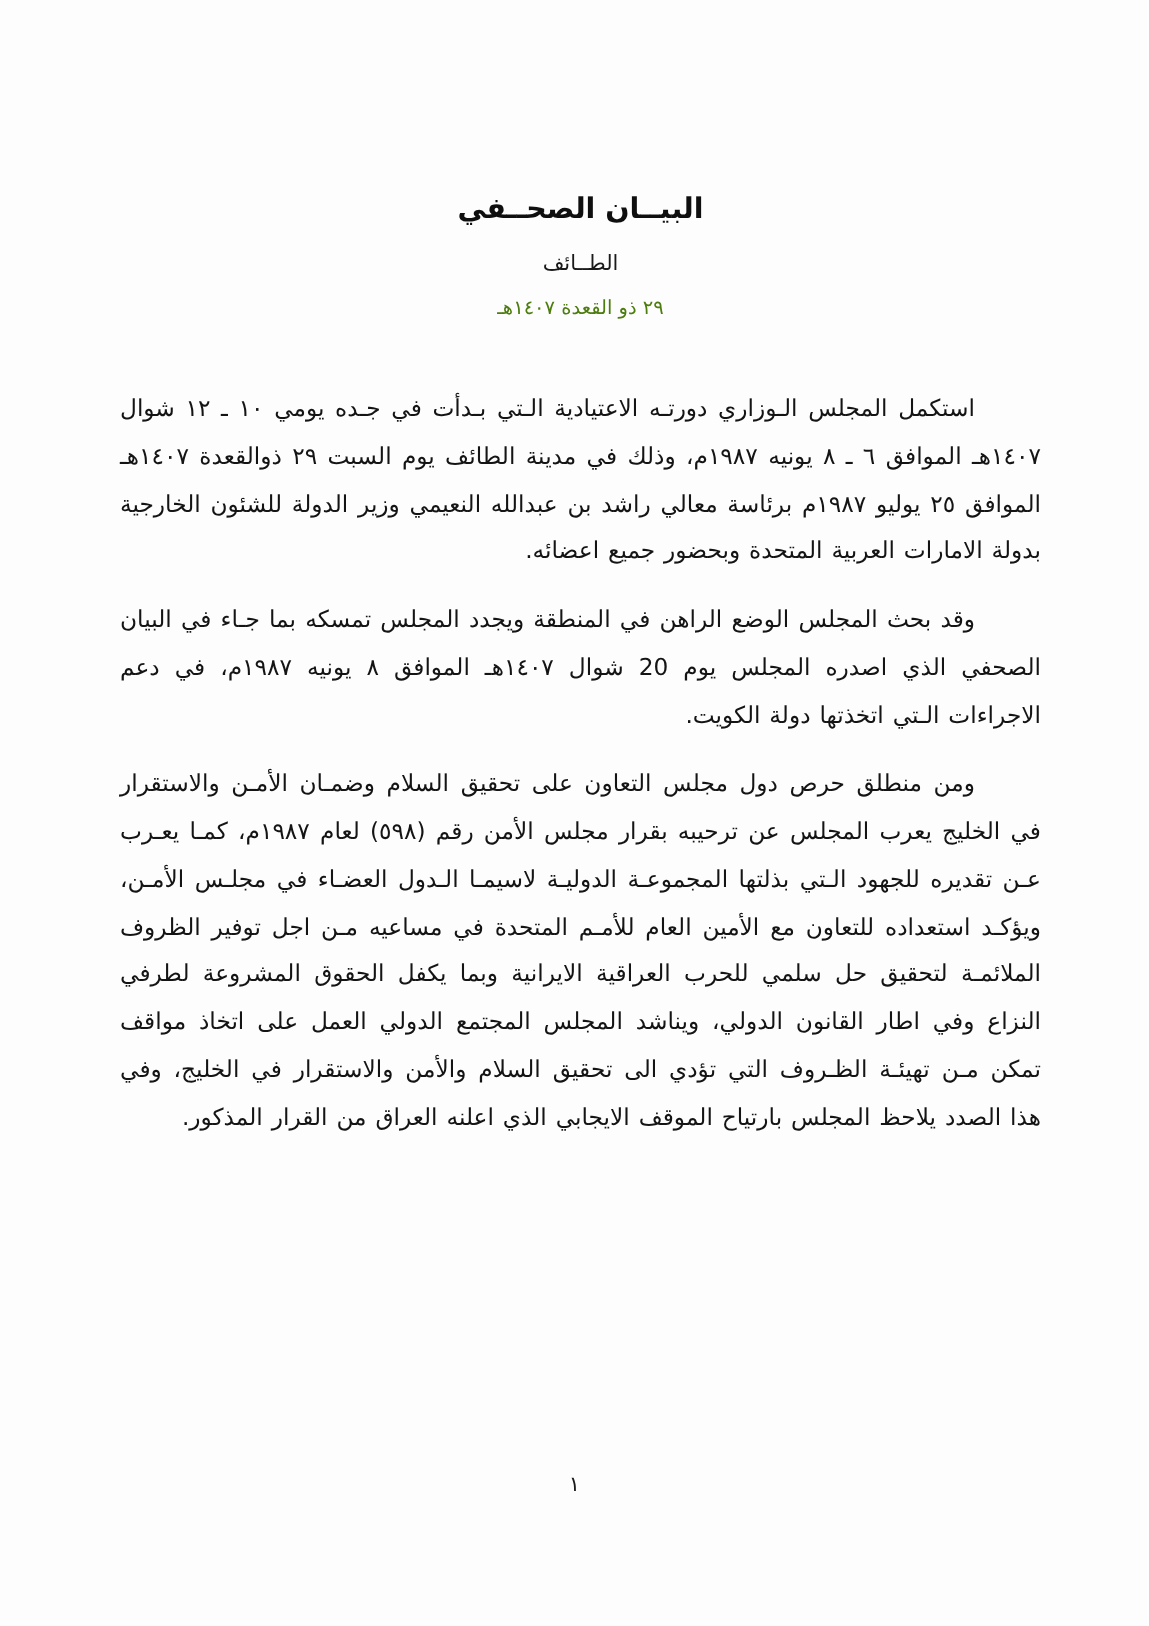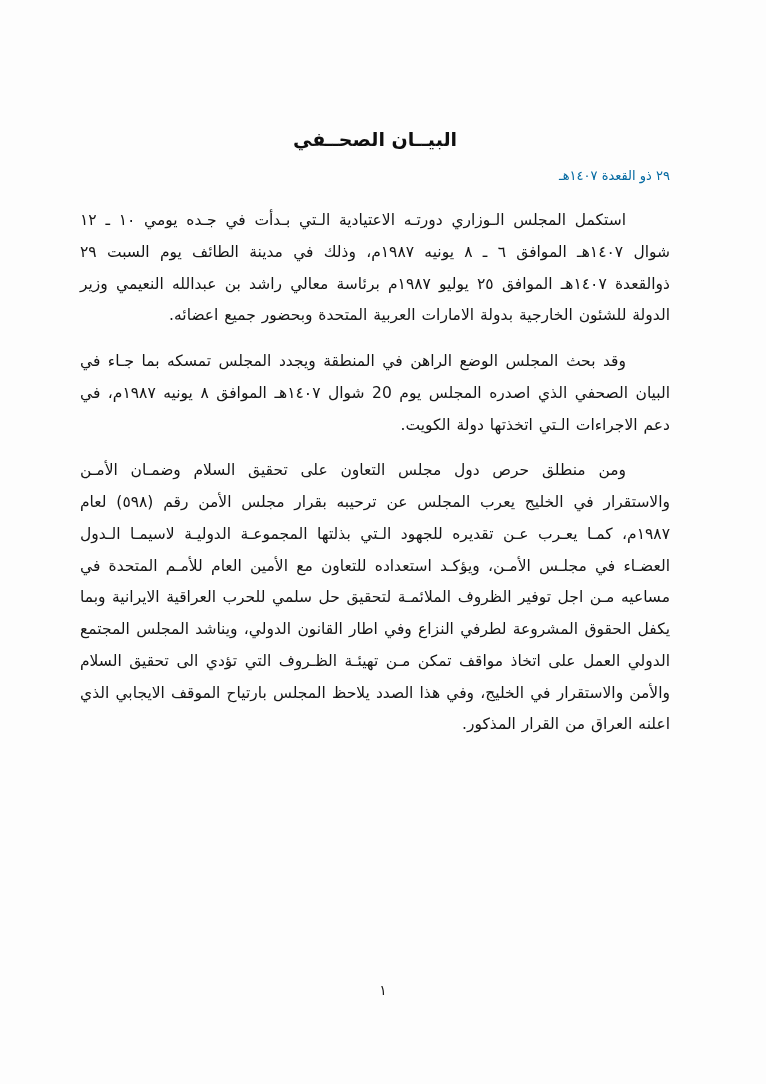--- a/index.html
+++ b/index.html
@@ -17,47 +17,46 @@
   }
   .page {
     position: absolute;
     inset: 0;
     background: #fdfdfd;
   }
   .doc {
     position: absolute;
     top: 128px;
     left: 80px;
-    right: 96px;
+    right: 72px;
   }
   .title-block {
     text-align: center;
   }
   .doc-title {
     font-size: 19px;
     font-weight: bold;
     letter-spacing: 2px;
     color: #0f0f0f;
     margin-bottom: 18px;
   }
   .doc-place {
     font-size: 14px;
     letter-spacing: 2px;
     color: #1a1a1a;
     margin-bottom: 14px;
   }
   .doc-date {
     font-size: 13px;
     letter-spacing: 1px;
-    color: #0369a1;
+    color: #4d7c0f;
     margin-bottom: 10px;
-    text-align: right;
   }
   .body-block {
-    margin-top: 22px;
+    margin-top: 44px;
   }
   p.para {
     font-size: 15.5px;
     line-height: 2.05;
     text-align: justify;
     text-justify: inter-word;
     margin: 0 0 14px 0;
     text-indent: 44px;
     color: #141414;
     word-spacing: 1px;
@@ -74,20 +73,21 @@
 </style>
 </head>
 <body>
 
 <div class="page">
 
   <div class="doc">
 
     <div class="title-block">
       <div class="doc-title">البيــان الصحــفي</div>
+      <div class="doc-place">الطــائف</div>
       <div class="doc-date">٢٩ ذو القعدة ١٤٠٧هـ</div>
     </div>
 
     <div class="body-block">
       <p class="para">استكمل المجلس الـوزاري دورتـه الاعتيادية الـتي بـدأت في جـده يومي ١٠ ـ ١٢ شوال ١٤٠٧هـ الموافق ٦ ـ ٨ يونيه ١٩٨٧م، وذلك في مدينة الطائف يوم السبت ٢٩ ذوالقعدة ١٤٠٧هـ الموافق ٢٥ يوليو ١٩٨٧م برئاسة معالي راشد بن عبدالله النعيمي وزير الدولة للشئون الخارجية بدولة الامارات العربية المتحدة وبحضور جميع اعضائه.</p>
       <p class="para">وقد بحث المجلس الوضع الراهن في المنطقة ويجدد المجلس تمسكه بما جـاء في البيان الصحفي الذي اصدره المجلس يوم 20 شوال ١٤٠٧هـ الموافق ٨ يونيه ١٩٨٧م، في دعم الاجراءات الـتي اتخذتها دولة الكويت.</p>
       <p class="para">ومن منطلق حرص دول مجلس التعاون على تحقيق السلام وضمـان الأمـن والاستقرار في الخليج يعرب المجلس عن ترحيبه بقرار مجلس الأمن رقم (٥٩٨) لعام ١٩٨٧م، كمـا يعـرب عـن تقديره للجهود الـتي بذلتها المجموعـة الدوليـة لاسيمـا الـدول العضـاء في مجلـس الأمـن، ويؤكـد استعداده للتعاون مع الأمين العام للأمـم المتحدة في مساعيه مـن اجل توفير الظروف الملائمـة لتحقيق حل سلمي للحرب العراقية الايرانية وبما يكفل الحقوق المشروعة لطرفي النزاع وفي اطار القانون الدولي، ويناشد المجلس المجتمع الدولي العمل على اتخاذ مواقف تمكن مـن تهيئـة الظـروف التي تؤدي الى تحقيق السلام والأمن والاستقرار في الخليج، وفي هذا الصدد يلاحظ المجلس بارتياح الموقف الايجابي الذي اعلنه العراق من القرار المذكور.</p>
     </div>
 
   </div>

